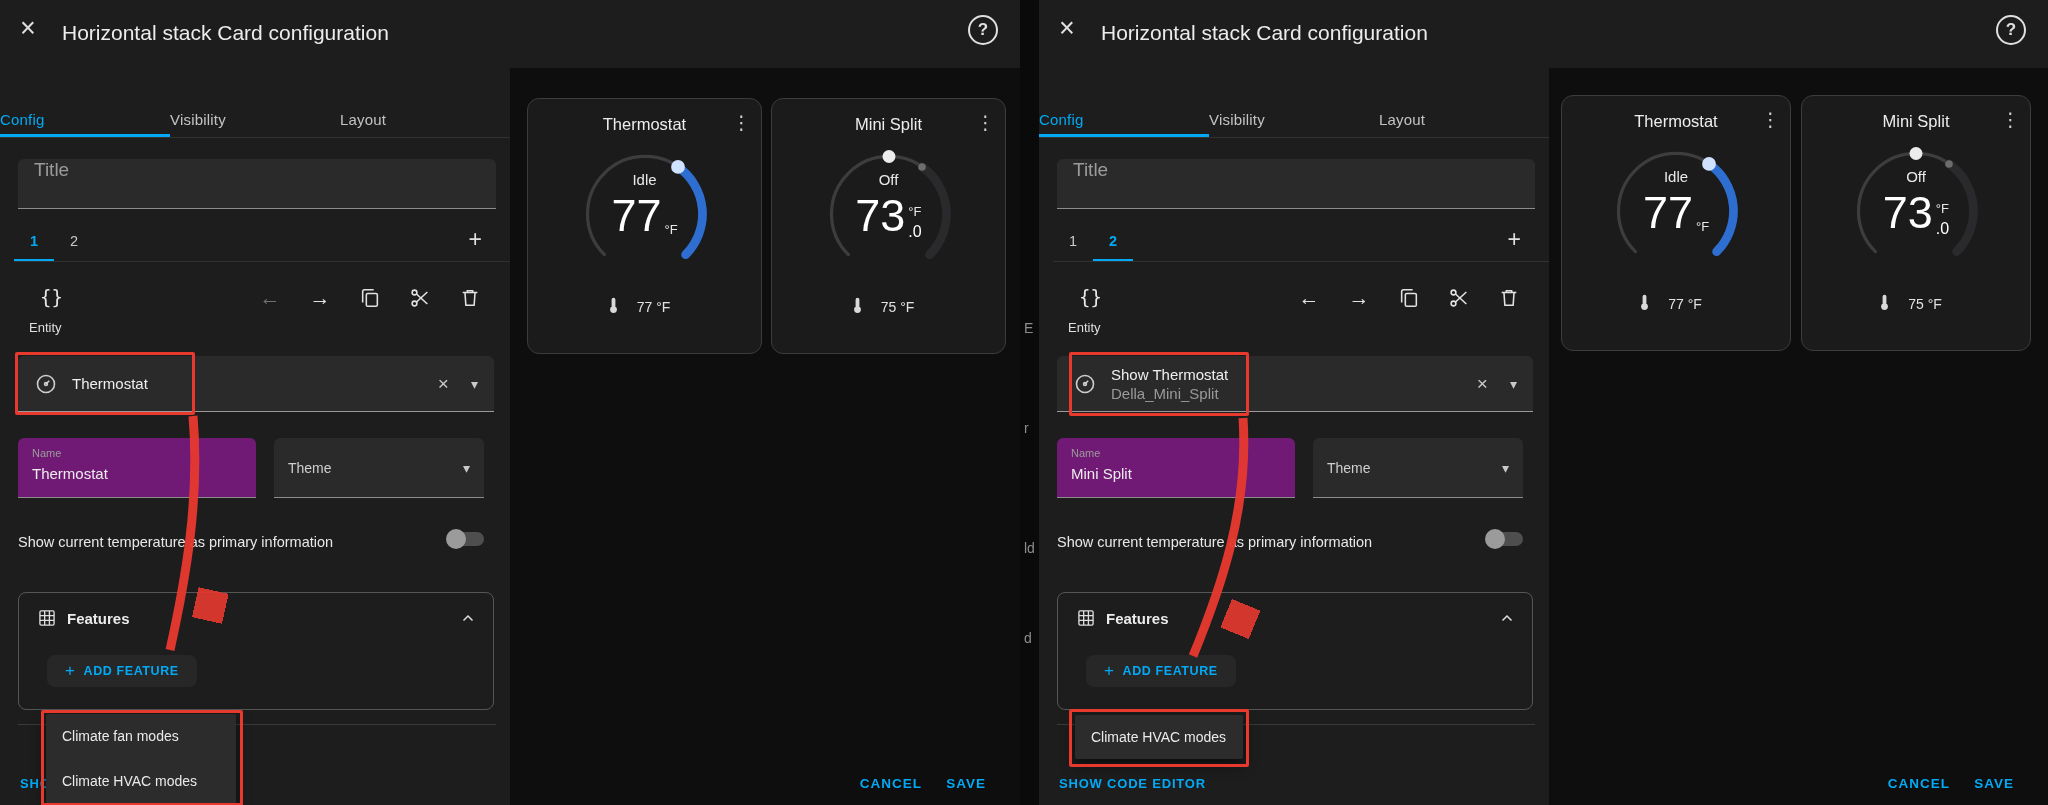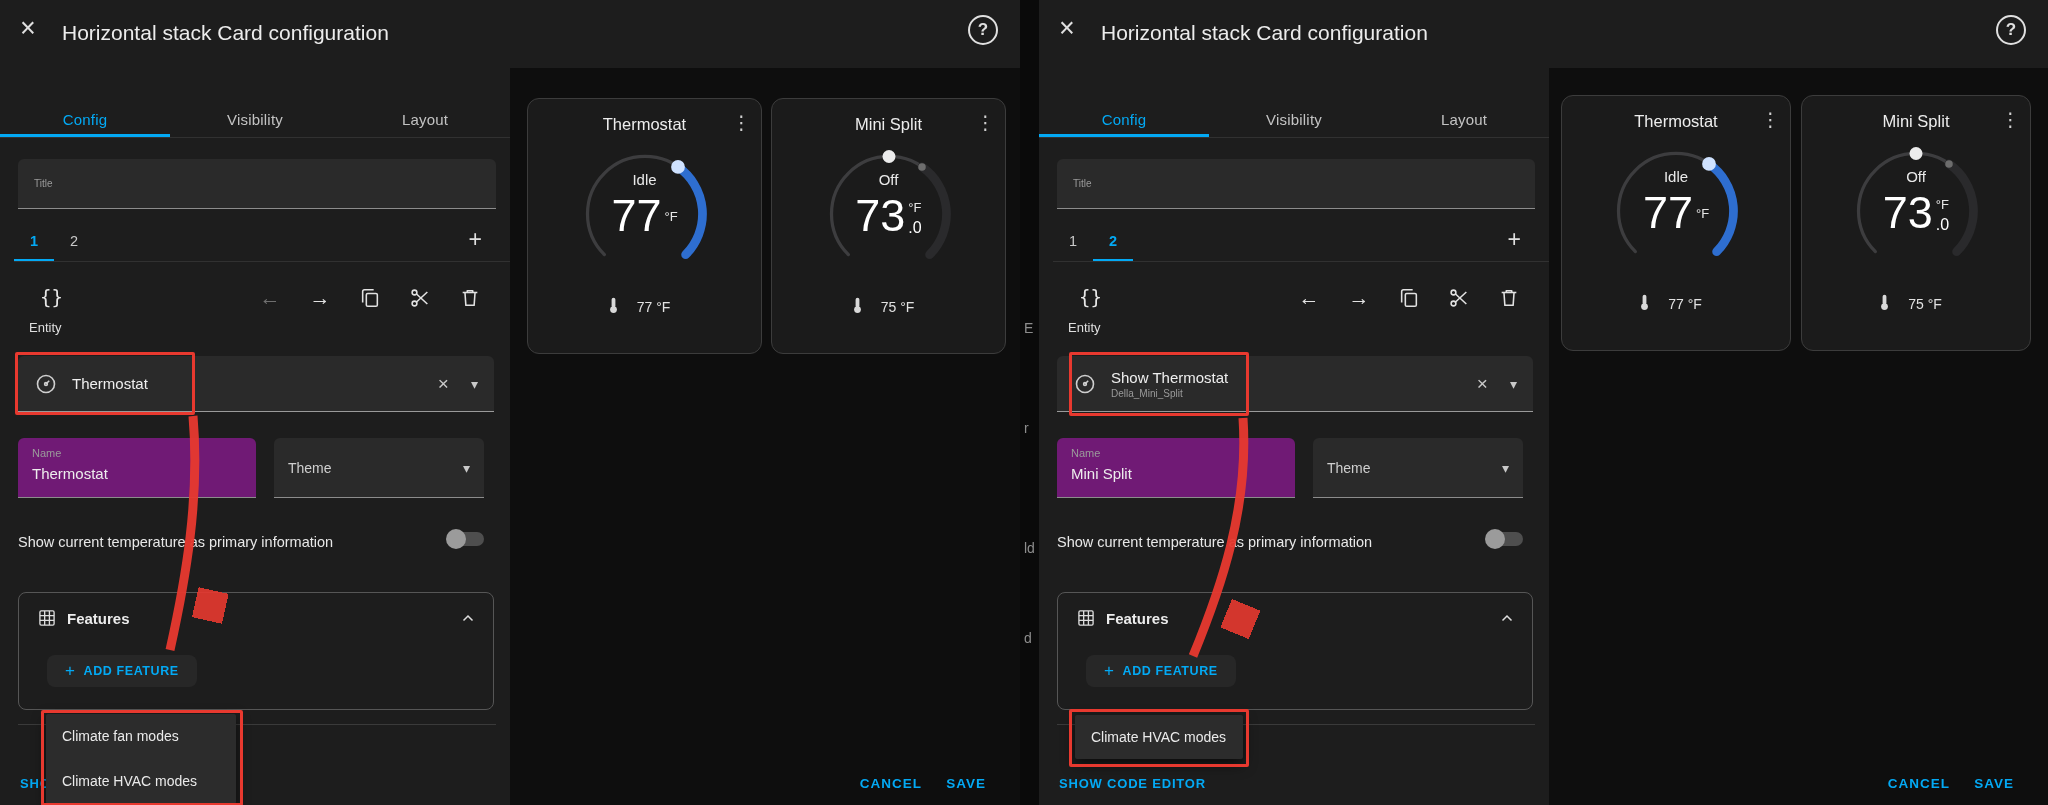--- a/index.html
+++ b/index.html
@@ -14,43 +14,43 @@
   .gap-strip span{position:absolute;left:4px;font-size:14px;color:#8d8d8d}
 
   
   .close-btn{position:absolute;left:20px;top:13px;font-size:27px;color:#e0e0e0;cursor:pointer;z-index:4}
   .dlg-title{position:absolute;left:62px;top:21px;font-size:21px;color:#ececec;z-index:4;white-space:nowrap}
   .help-btn{position:absolute;right:22px;top:15px;width:30px;height:30px;border:2px solid #e0e0e0;border-radius:50%;display:flex;align-items:center;justify-content:center;font-size:17px;font-weight:700;color:#e0e0e0;z-index:4}
 
   
   .config{position:absolute;left:0;top:68px;width:510px;bottom:0;z-index:2}
   .tabs{position:absolute;left:0;top:37px;width:100%;height:33px;display:flex;border-bottom:1px solid #313131}
-  .tab{flex:1;text-align:center;font-size:15px;font-weight:500;color:#c3c3c3;line-height:30px;letter-spacing:.2px;cursor:pointer}
+  .tab{flex:1;text-align:left;font-size:15px;font-weight:500;color:#c3c3c3;line-height:30px;letter-spacing:.2px;cursor:pointer}
   .tab.active{color:var(--accent);border-bottom:3px solid var(--accent)}
 
-  .title-field{position:absolute;left:18px;top:91px;width:478px;height:50px;background:#2a2a2a;border-radius:6px 6px 0 0;border-bottom:1px solid #8c8c8c;display:flex;align-items:center;padding:0 16px;font-size:10px;color:#9b9b9b}
+  .title-field{position:absolute;left:18px;top:91px;width:478px;height:50px;background:#2a2a2a;border-radius:6px 6px 0 0;border-bottom:1px solid #8c8c8c;display:flex;align-items:flex-start;padding:0 16px;font-size:19px;color:#9b9b9b}
 
   .cardtabs{position:absolute;left:14px;top:154px;right:0;height:40px;border-bottom:1px solid #313131;display:flex}
   .ctab{width:40px;text-align:center;line-height:38px;font-size:14.5px;color:#c9c9c9;cursor:pointer}
   .ctab.active{color:var(--accent);border-bottom:2.5px solid var(--accent);font-weight:600}
   .add-tab{position:absolute;right:28px;top:158px;font-size:23px;color:#e0e0e0;cursor:pointer}
 
   .braces{position:absolute;left:40px;top:218px;font-size:19px;color:#e8e8e8;font-family:"DejaVu Sans Mono",monospace}
   .toolbar{position:absolute;right:28px;top:216px;display:flex;gap:26px;align-items:center;height:28px}
   .tool{width:24px;height:24px;display:flex;align-items:center;justify-content:center;cursor:pointer}
   .tool svg{width:22px;height:22px;fill:none;stroke:#e2e2e2;stroke-width:1.7;stroke-linejoin:round}
   .tool.txt{font-size:21px;color:#e2e2e2;line-height:24px}
   .tool.disabled{color:#6f6f6f}
 
   .entity-label{position:absolute;left:29px;top:252px;font-size:13px;color:#dfdfdf}
   .picker{position:absolute;left:18px;top:288px;width:476px;height:56px;background:#2a2a2a;border-radius:6px 6px 0 0;border-bottom:1px solid #9a9a9a;display:flex;align-items:center;padding:0 16px;cursor:pointer}
   .picker svg{width:24px;height:24px;fill:none;stroke:#cfcfcf;stroke-width:1.6}
   .ent-col{display:flex;flex-direction:column;justify-content:center;margin-left:14px;flex:1}
   .ent-name{font-size:15px;color:#efefef}
-  .ent-sub{font-size:10px;color:#9a9a9a;margin-top:2px}
+  .ent-sub{font-size:15px;color:#9a9a9a;margin-top:2px}
   .clear-x{font-size:19px;color:#c9c9c9;margin-right:22px;cursor:pointer}
   .caret{font-size:14px;color:#c9c9c9;cursor:pointer}
 
   .name-field{position:absolute;left:18px;top:370px;width:238px;height:60px;background:#701a75;border-radius:6px 6px 0 0;border-bottom:1px solid #8c8c8c;padding:9px 14px}
   .fld-label{font-size:11px;color:#9b9b9b}
   .fld-value{font-size:15px;color:#ededed;margin-top:6px}
   .theme-field{position:absolute;left:274px;top:370px;width:210px;height:60px;background:#2a2a2a;border-radius:6px 6px 0 0;border-bottom:1px solid #8c8c8c;display:flex;align-items:center;padding:0 14px;font-size:14px;color:#cfcfcf;cursor:pointer}
   .theme-field .caret{margin-left:auto;margin-right:0}
 
   .toggle-label{position:absolute;left:18px;top:466px;font-size:14.5px;color:#e8e8e8;width:420px}
@@ -97,21 +97,21 @@
   .card-title{position:absolute;left:0;right:0;top:16px;text-align:center;font-size:16.5px;color:#ededed}
   .kebab{position:absolute;right:10px;top:12px;font-size:19px;color:#d0d0d0;cursor:pointer}
   .gauge{position:absolute;left:50%;top:40px;transform:translateX(-50%);width:150px;height:150px}
   .track{fill:none;stroke:#3d3d3f;stroke-width:2.6;stroke-linecap:round}
   .arc-blue{fill:none;stroke:#2e6ed0;stroke-width:7;stroke-linecap:round}
   .arc-dim{fill:none;stroke:#2a2a2c;stroke-width:7;stroke-linecap:round}
   .dot-light{fill:#cfe2ff}
   .dot-white{fill:#ececec}
   .dot-gray{fill:#6d6d6d}
   .card-state{position:absolute;left:0;right:0;top:72px;text-align:center;font-size:15px;color:#e9e9e9}
-  .temp-row{position:absolute;left:0;right:0;top:92px;display:flex;justify-content:center;align-items:center}
+  .temp-row{position:absolute;left:0;right:0;top:92px;display:flex;justify-content:center;align-items:flex-end}
   .temp-big{font-size:45px;font-weight:400;color:#fff;line-height:50px}
   .temp-stack{display:flex;flex-direction:column;margin-left:3px;margin-top:5px}
   .temp-unit{font-size:13px;color:#e6e6e6}
   .temp-dec{font-size:16px;color:#fff;margin-top:4px}
   .card-footer{position:absolute;left:0;right:12px;top:198px;display:flex;justify-content:center;align-items:center;gap:17px;font-size:14px;color:#e2e2e2}
   .therm-icon svg{width:13px;height:17px;fill:#d9d9d9}
 </style>
 </head>
 <body>
 

